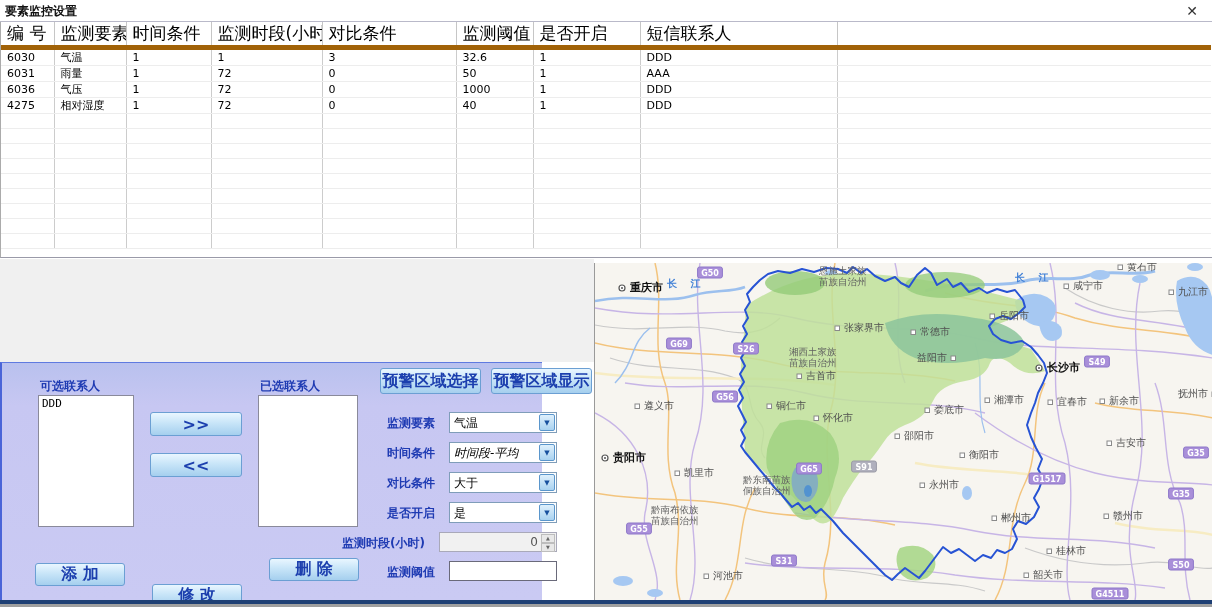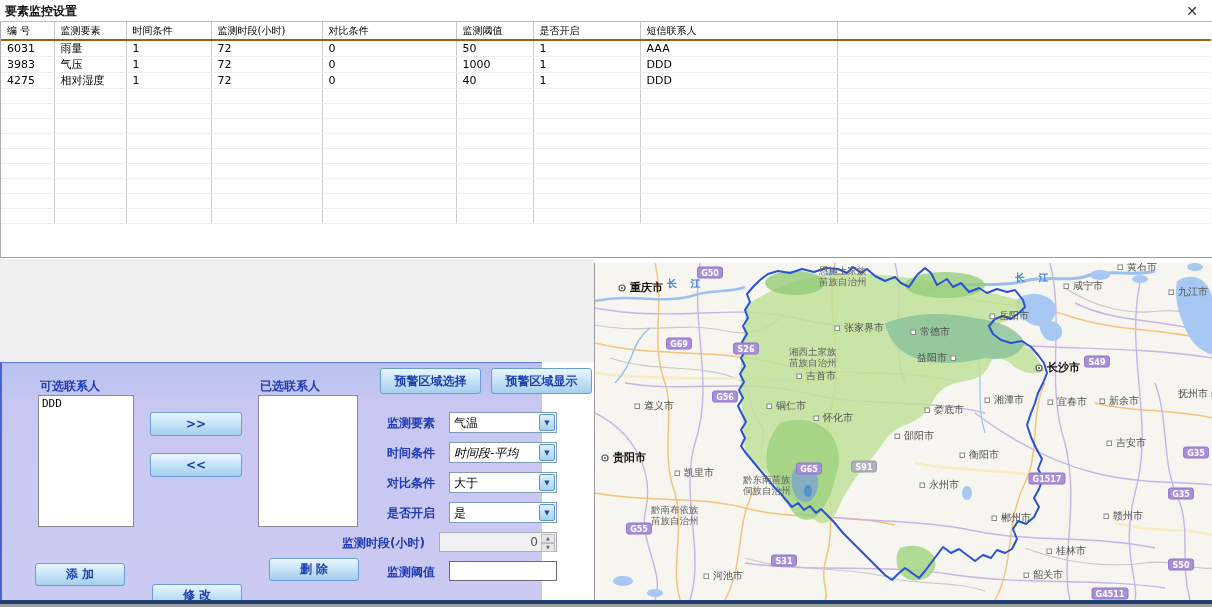--- a/index.html
+++ b/index.html
@@ -7,37 +7,37 @@
   body { position:relative; background:#fff; font-family:"DejaVu Sans",sans-serif; overflow:hidden; }
 
   
   .titlebar { position:absolute; left:0; top:0; width:1212px; height:22px; background:#fff; border-bottom:1px solid #b9b9c9; }
   .titlebar .title { position:absolute; left:5px; top:3px; font-size:12px; font-weight:bold; color:#111; }
   .titlebar .close { position:absolute; right:10px; top:1px; width:20px; height:20px; text-align:center; font-size:14px; color:#333; cursor:pointer; line-height:20px; }
 
   
   .gridwrap { position:absolute; left:0; top:22px; width:1212px; height:236px; overflow:hidden; border-left:1px solid #ababab; border-bottom:1px solid #9a9aa8; background:#fff; }
   table.grid { border-collapse:collapse; table-layout:fixed; width:1210px; }
-  table.grid th { height:18px; font-size:10px; font-weight:normal; text-align:left; padding:0 0 0 6px; border-right:1px solid #c6c6c6; border-bottom:2px solid #a16207; color:#000; white-space:nowrap; overflow:hidden; }
+  table.grid th { height:18px; font-size:17px; font-weight:normal; text-align:left; padding:0 0 0 6px; border-right:1px solid #c6c6c6; border-bottom:5px solid #a16207; color:#000; white-space:nowrap; overflow:hidden; }
   table.grid td { height:15px; font-size:11px; padding:0 0 0 6px; border-right:1px solid #cccccc; border-bottom:1px solid #ededed; color:#000; white-space:nowrap; overflow:hidden; }
   table.grid th:last-child, table.grid td:last-child { border-right:none; }
 
   
   .filler { position:absolute; left:0; top:259px; width:594px; height:103px; background:#f0f0f0; }
 
   
   .panel { position:absolute; left:0; top:362px; width:542px; height:238px;
            background:linear-gradient(180deg,#b9c1ee 0%, #c7c7f2 18%, #cacaf3 100%);
            border-left:2px solid #4a64d8; border-top:1px solid #5f7ae0; }
   .plabel { position:absolute; font-size:12px; font-weight:bold; color:#1f3bb3; white-space:nowrap; }
   .listbox { position:absolute; background:#fff; border:1px solid #8a8a9a; font-family:"DejaVu Sans Mono",monospace; font-size:11px; color:#000; overflow:hidden; }
   .listbox .item { padding:1px 3px; }
   .xpbtn { position:absolute; display:flex; align-items:center; justify-content:center;
            background:linear-gradient(180deg,#e9f6ff 0%, #c8e5f8 45%, #a5cfee 100%);
-           border:1px solid #6b9fd3; border-radius:3px; font-size:12px; font-weight:bold; color:#1c3fae; cursor:pointer; }
+           border:1px solid #6b9fd3; border-radius:3px; font-size:16px; font-weight:bold; color:#1c3fae; cursor:pointer; }
   .combo { position:absolute; background:#fff; border:1px solid #7f9db9; }
   .combo .val { position:absolute; left:4px; top:2px; font-size:12px; color:#000; white-space:nowrap; }
   .combo .drop { position:absolute; right:1px; top:1px; bottom:1px; width:16px; border:1px solid #5a96cc; border-radius:2px;
                  background:linear-gradient(180deg,#dff0fc 0%, #a9d2f0 100%); color:#17509e; font-size:7px; text-align:center; line-height:17px; cursor:pointer; }
   .spinner { position:absolute; background:#f1f1f1; border:1px solid #a9a9b9; }
   .spinner .val { position:absolute; right:18px; top:2px; font-size:12px; color:#555; }
   .spinner .arrows { position:absolute; right:1px; top:1px; bottom:1px; width:14px; display:flex; flex-direction:column; }
   .spinner .arrows div { flex:1; background:#e8e8e8; border:1px solid #bdbdbd; font-size:5px; color:#666; text-align:center; line-height:7px; cursor:pointer; }
   .textinput { position:absolute; background:#fff; border:1px solid #6a6a7a; }
 
@@ -86,32 +86,43 @@
           <th>监测时段(小时)</th>
           <th>对比条件</th>
           <th>监测阈值</th>
           <th>是否开启</th>
           <th>短信联系人</th>
           <th></th>
         </tr>
       </thead>
     <tbody id="grid-body">
         <tr>
+          <td>6030</td>
+          <td>气温</td>
+          <td>1</td>
+          <td>1</td>
+          <td>3</td>
+          <td>32.6</td>
+          <td>1</td>
+          <td>DDD</td>
+          <td></td>
+        </tr>
+        <tr>
           <td>6031</td>
           <td>雨量</td>
           <td>1</td>
           <td>72</td>
           <td>0</td>
           <td>50</td>
           <td>1</td>
           <td>AAA</td>
           <td></td>
         </tr>
         <tr>
-          <td>3983</td>
+          <td>6036</td>
           <td>气压</td>
           <td>1</td>
           <td>72</td>
           <td>0</td>
           <td>1000</td>
           <td>1</td>
           <td>DDD</td>
           <td></td>
         </tr>
         <tr>

